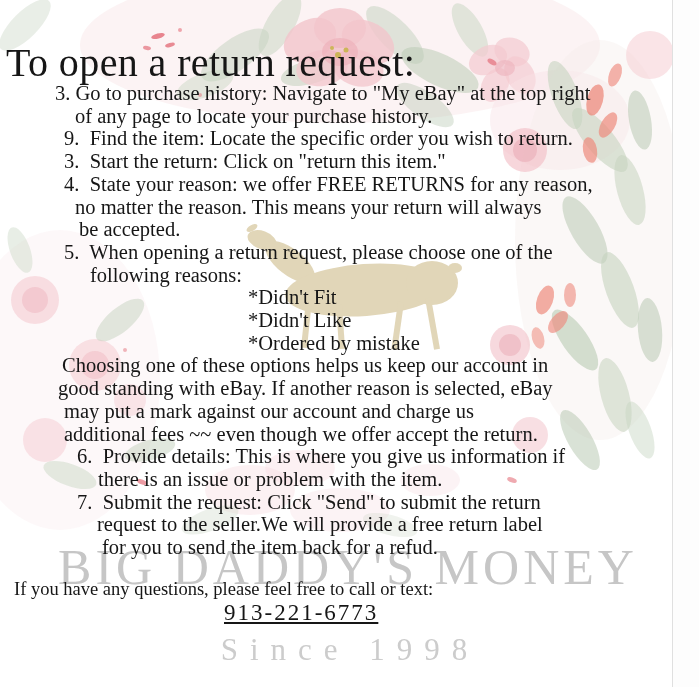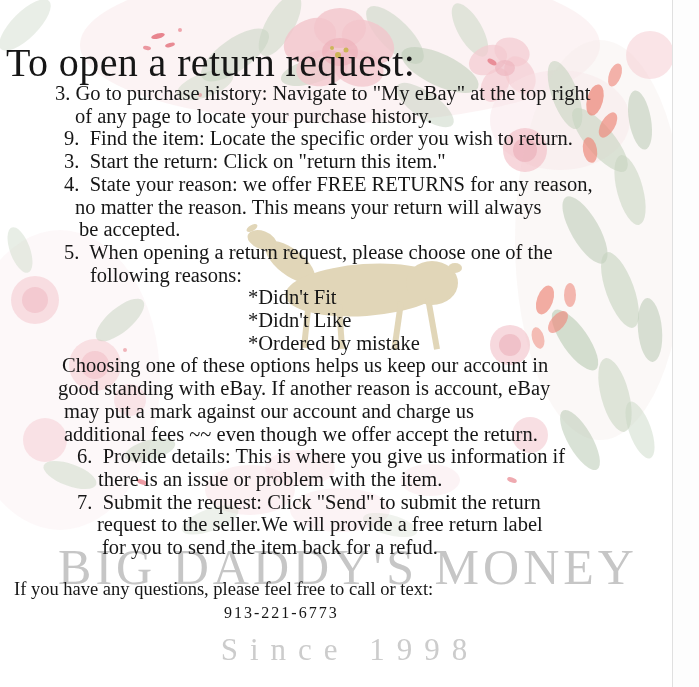--- a/index.html
+++ b/index.html
@@ -12,21 +12,21 @@
   
   .edge{position:absolute;top:0;right:0;width:26px;height:687px;background:#fdfdfd;
         border-left:1px solid rgba(170,170,170,.35);}
   .title{
     position:absolute;top:33px;left:0;width:672px;text-align:left;
     font-size:40px;letter-spacing:.4px;font-weight:normal;margin:6px;z-index:3;
   }
   .textblock{position:absolute;top:82px;left:0;width:672px;z-index:3;}
   .ln{font-size:20.5px;line-height:22.7px;white-space:pre;padding-left:var(--x,55px);}
   .contact{margin-top:19px;text-align:left;font-size:18.5px;line-height:23px;padding-left:14px;white-space:normal;}
-  .phone{font-size:16px;line-height:24px;letter-spacing:2px;padding-left:224px;}
+  .phone{font-size:23px;line-height:24px;letter-spacing:2px;padding-left:224px;text-decoration:underline;}
   .wm{position:absolute;left:0;width:672px;text-align:center;z-index:2;white-space:nowrap;}
   .wm-brand{top:538px;font-size:50px;letter-spacing:4px;color:#c6c6c6;padding-left:12px;}
   .wm-since{top:632px;font-size:31px;letter-spacing:12px;color:#cccccc;padding-left:14px;}
 </style>
 </head>
 <body>
 
 <div class="canvas">
 
   <svg class="decor" viewBox="0 0 699 687" aria-hidden="true">
@@ -151,21 +151,21 @@
     <div class="ln" style="--x:64px">3.  Start the return: Click on "return this item."</div>
     <div class="ln" style="--x:64px">4.  State your reason: we offer FREE RETURNS for any reason,</div>
     <div class="ln" style="--x:75px">no matter the reason. This means your return will always</div>
     <div class="ln" style="--x:79px">be accepted.</div>
     <div class="ln" style="--x:64px">5.  When opening a return request, please choose one of the</div>
     <div class="ln" style="--x:90px">following reasons:</div>
     <div class="ln" style="--x:248px">*Didn't Fit</div>
     <div class="ln" style="--x:248px">*Didn't Like</div>
     <div class="ln" style="--x:248px">*Ordered by mistake</div>
     <div class="ln" style="--x:62px">Choosing one of these options helps us keep our account in</div>
-    <div class="ln" style="--x:58px">good standing with eBay. If another reason is account, eBay</div>
+    <div class="ln" style="--x:58px">good standing with eBay. If another reason is selected, eBay</div>
     <div class="ln" style="--x:64px">may put a mark against our account and charge us</div>
     <div class="ln" style="--x:64px">additional fees ~~ even though we offer accept the return.</div>
     <div class="ln" style="--x:77px">6.  Provide details: This is where you give us information if</div>
     <div class="ln" style="--x:98px">there is an issue or problem with the item.</div>
     <div class="ln" style="--x:77px">7.  Submit the request: Click "Send" to submit the return</div>
     <div class="ln" style="--x:97px">request to the seller.We will provide a free return label</div>
     <div class="ln" style="--x:102px">for you to send the item back for a refud.</div>
     <div class="ln contact">If you have any questions, please feel free to call or text:</div>
     <div class="ln phone">913-221-6773</div>
   </div>

